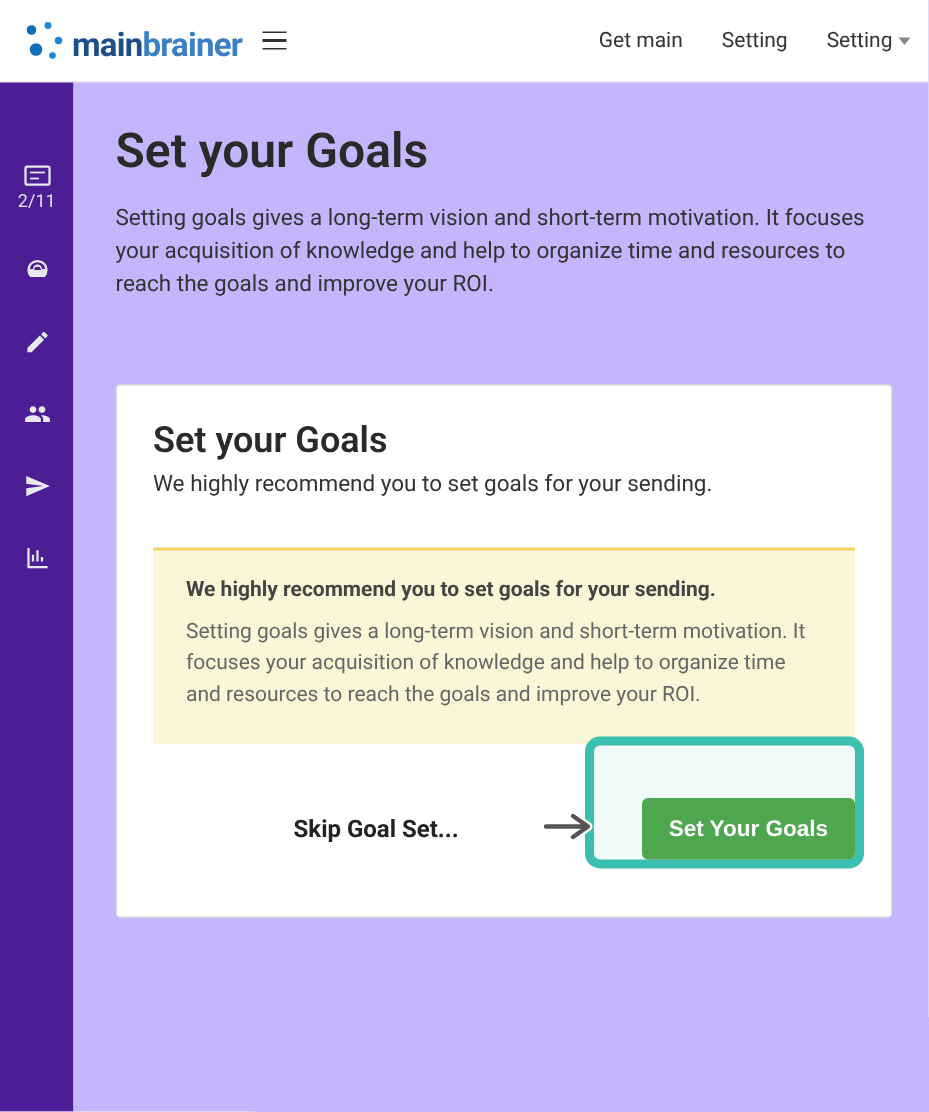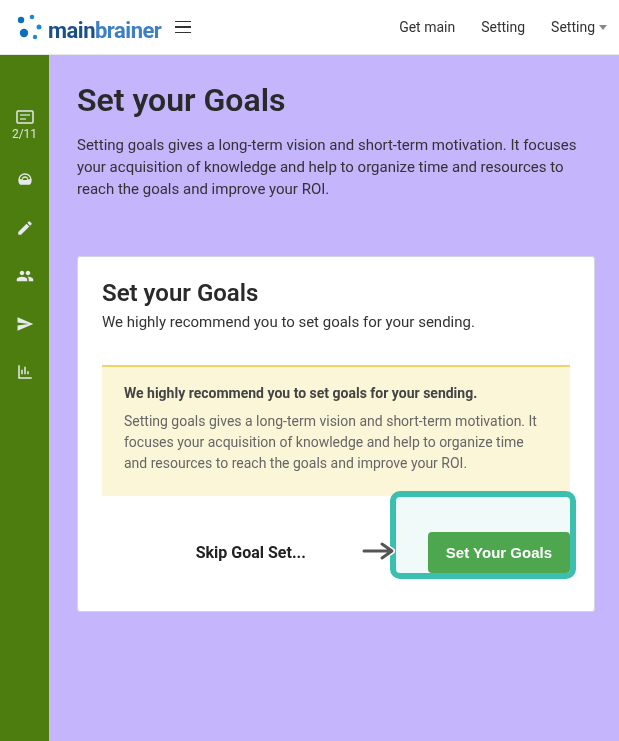--- a/index.html
+++ b/index.html
@@ -10,21 +10,21 @@
 .logo-text { font-size: 22px; font-weight: 700; color: #1b4f8a; letter-spacing: -0.5px; }
 .logo-text .brain { color: #3b7fc4; }
 .hamburger { margin-left: 14px; display: flex; flex-direction: column; gap: 4px; cursor: pointer; }
 .hamburger span { display: block; width: 16px; height: 1.5px; background: #333; }
 .topnav { margin-left: auto; display: flex; align-items: center; gap: 26px; font-size: 14px; color: #333; }
 .topnav-item { cursor: pointer; }
 .username { display: flex; align-items: center; gap: 4px; }
 .caret-down { width: 0; height: 0; border-left: 4px solid transparent; border-right: 4px solid transparent; border-top: 5px solid #888; }
 
 .layout { display: flex; height: calc(741px - 55px); }
-.sidebar { width: 49px; background: #4d7c0f; display: flex; flex-direction: column; align-items: center; padding-top: 55px; gap: 30px; }
+.sidebar { width: 49px; background: #4c1d95; display: flex; flex-direction: column; align-items: center; padding-top: 55px; gap: 30px; }
 .side-counter { color: #dfe3e8; font-size: 12px; text-align: center; display: flex; flex-direction: column; align-items: center; gap: 3px; }
 .side-icon { width: 18px; height: 18px; color: #e6e9ed; cursor: pointer; }
 .side-icon svg { width: 100%; height: 100%; fill: currentColor; }
 
 .content { flex: 1; background: #c4b5fd; padding: 26px 24px 24px 28px; overflow-y: auto; }
 .page-title { font-size: 32px; font-weight: 600; color: #2a2a2a; margin-bottom: 16px; }
 .page-desc { font-size: 15px; color: #333; line-height: 1.45; max-width: 500px; margin-bottom: 56px; }
 
 .card { background: #fff; border: 1px solid #d0d6dc; border-radius: 3px; padding: 22px 24px 38px; position: relative; }
 .card-title { font-size: 24px; font-weight: 600; color: #2a2a2a; margin-bottom: 6px; }

